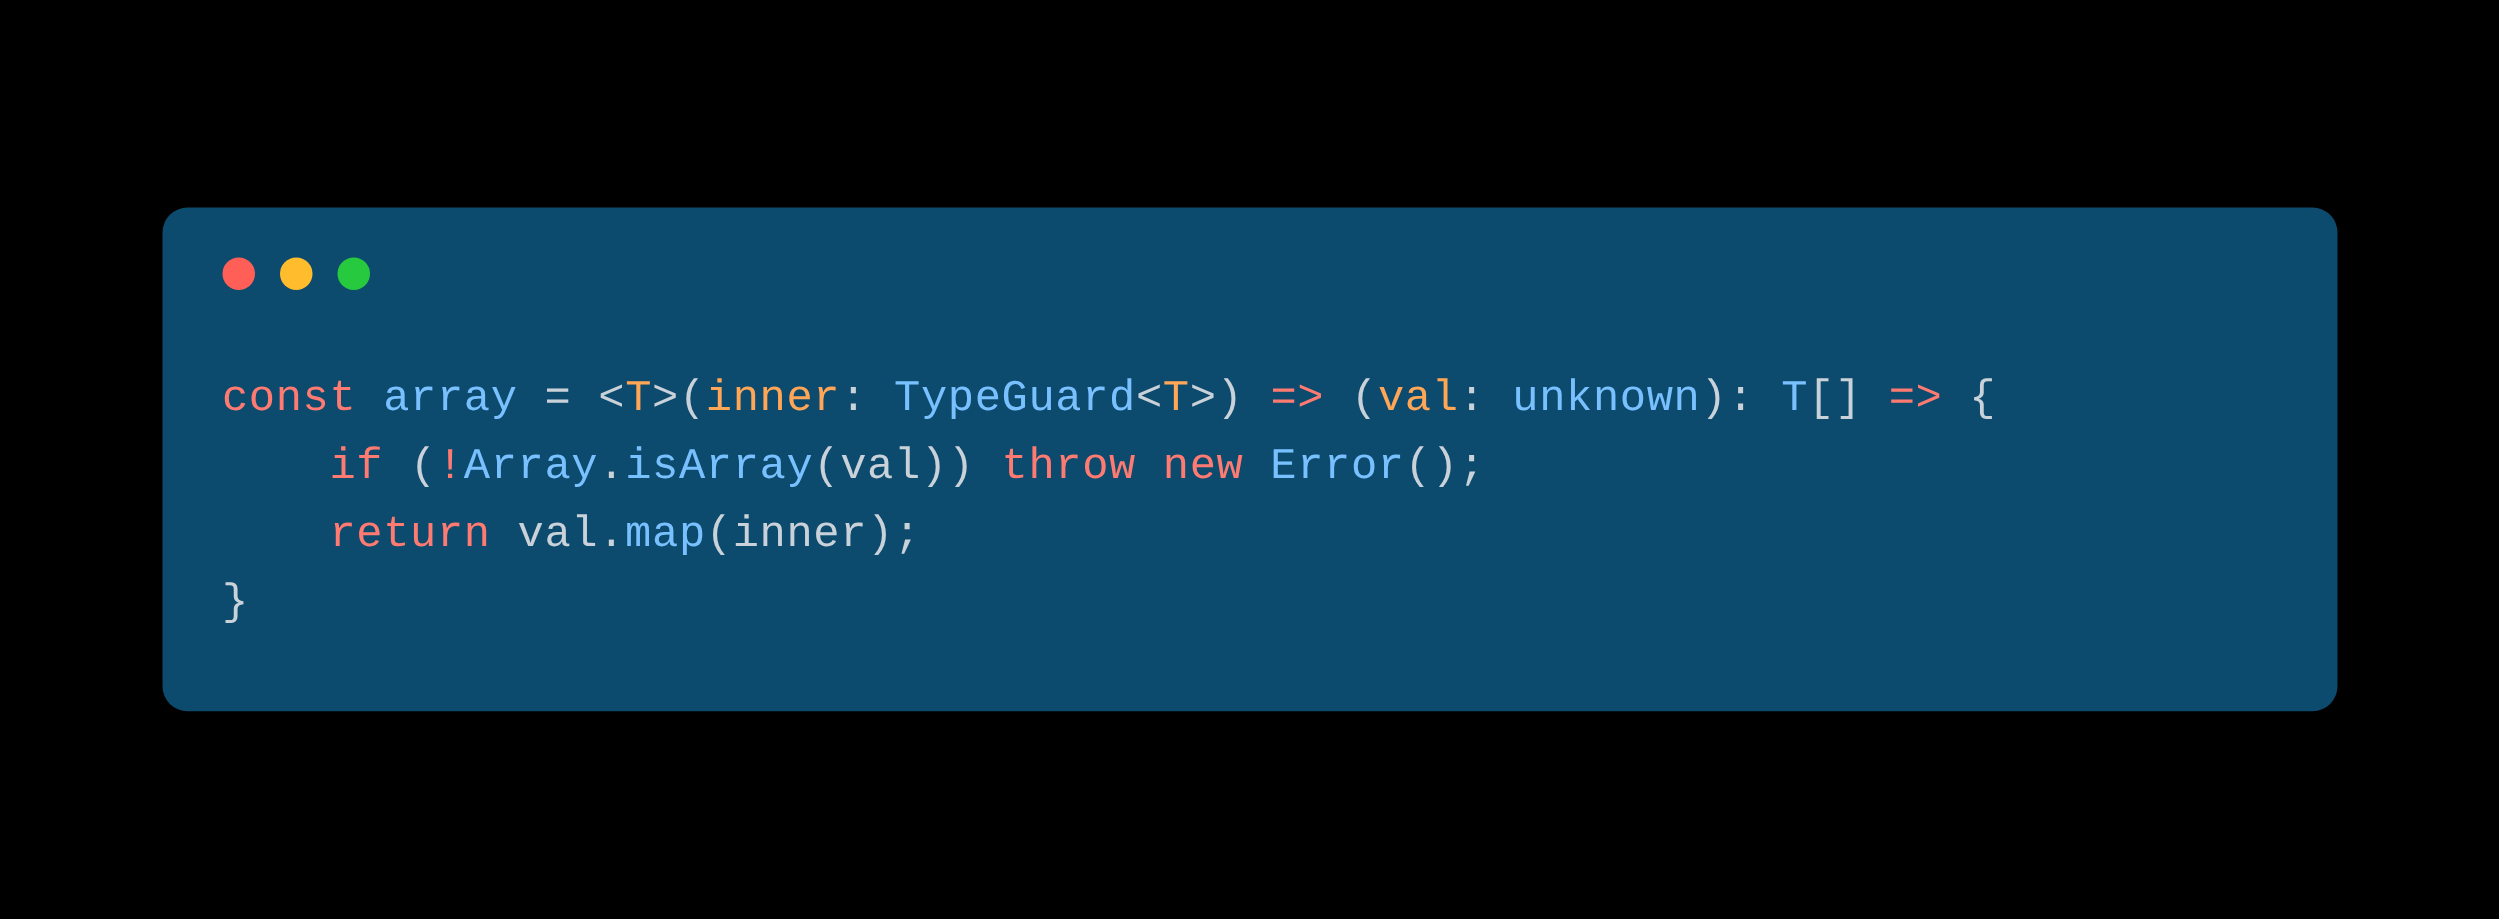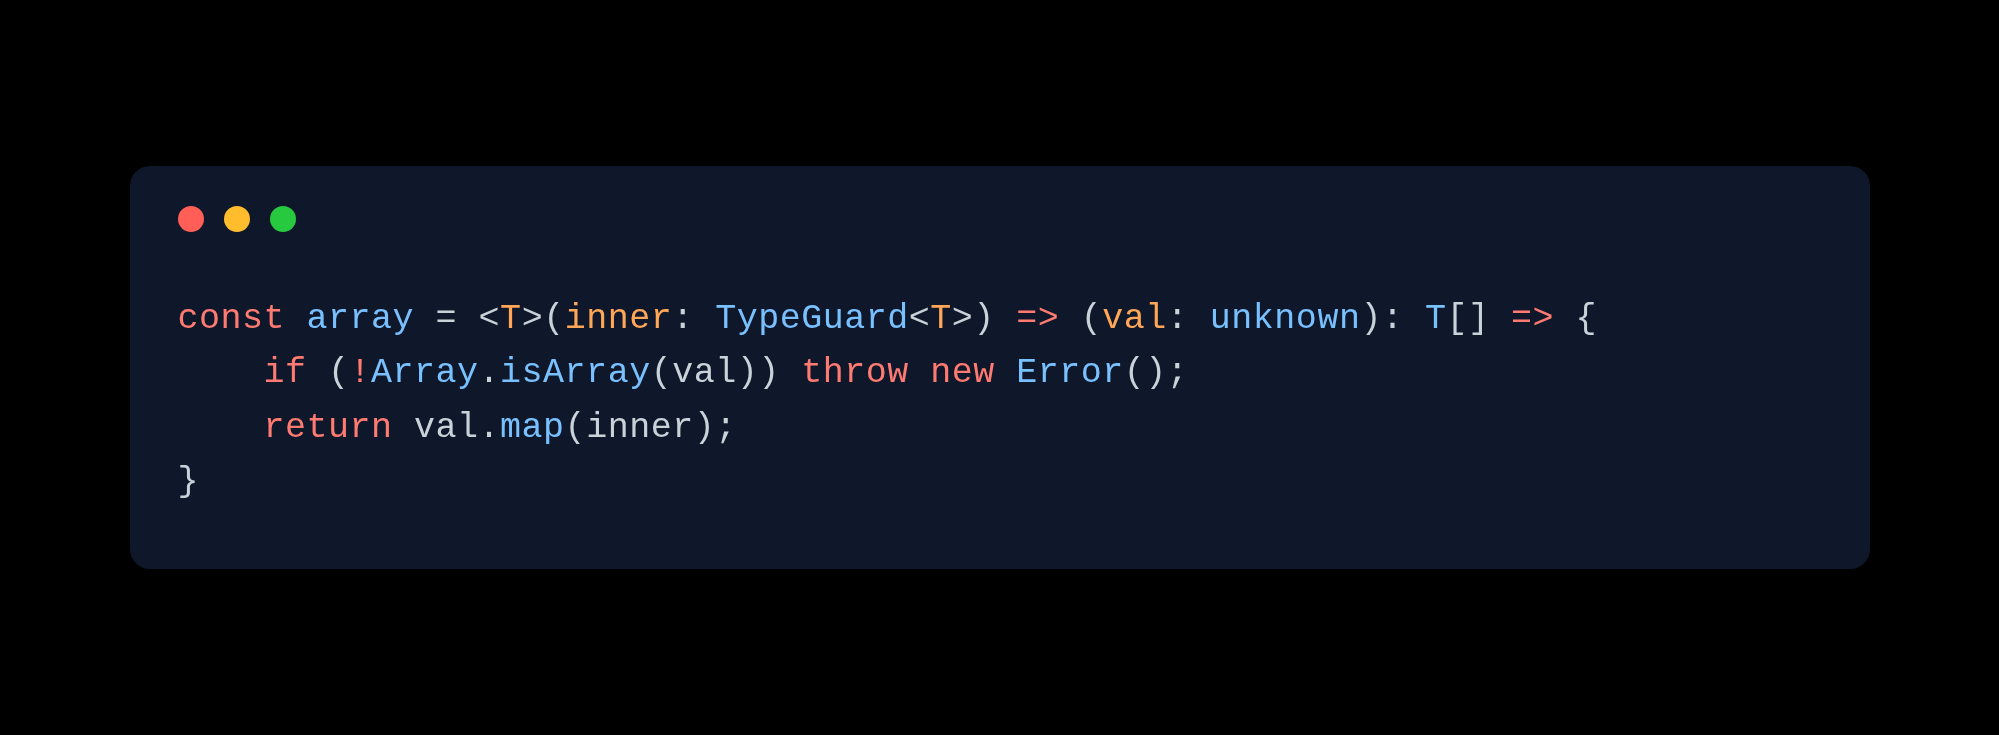--- a/index.html
+++ b/index.html
@@ -7,21 +7,21 @@
       width: 1999px;
       height: 735px;
       background: #000000;
       display: flex;
       align-items: center;
       justify-content: center;
       font-family: "SF Mono", "Monaco", "Menlo", "Consolas", "Courier New", monospace;
     }
     .code-window {
       width: 1740px;
-      background: #0f172a;
+      background: #0c4a6e;
       border-radius: 20px;
       padding: 40px 48px 60px 48px;
     }
     .traffic-lights {
       display: flex;
       gap: 20px;
       margin-bottom: 60px;
     }
     .dot {
       width: 26px;

